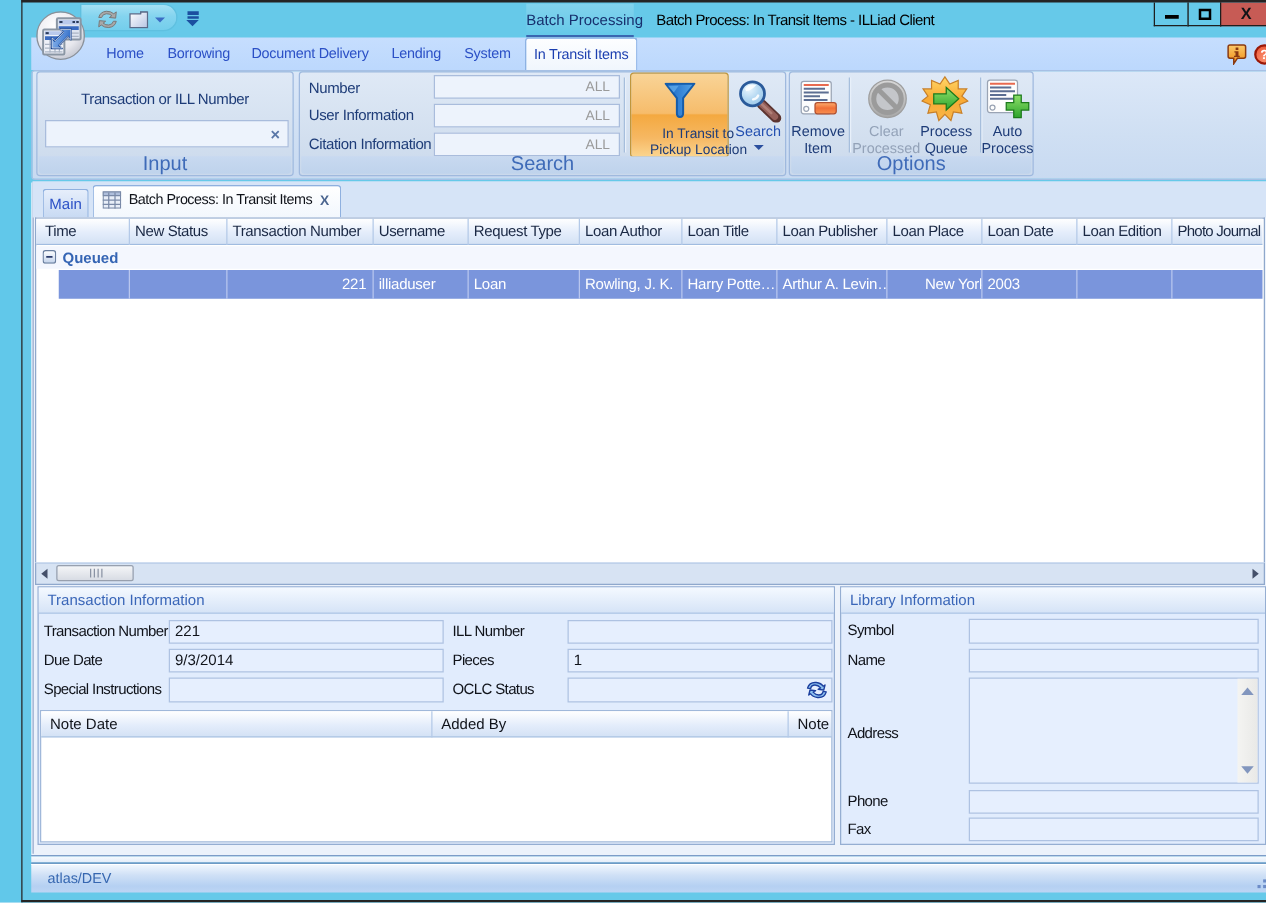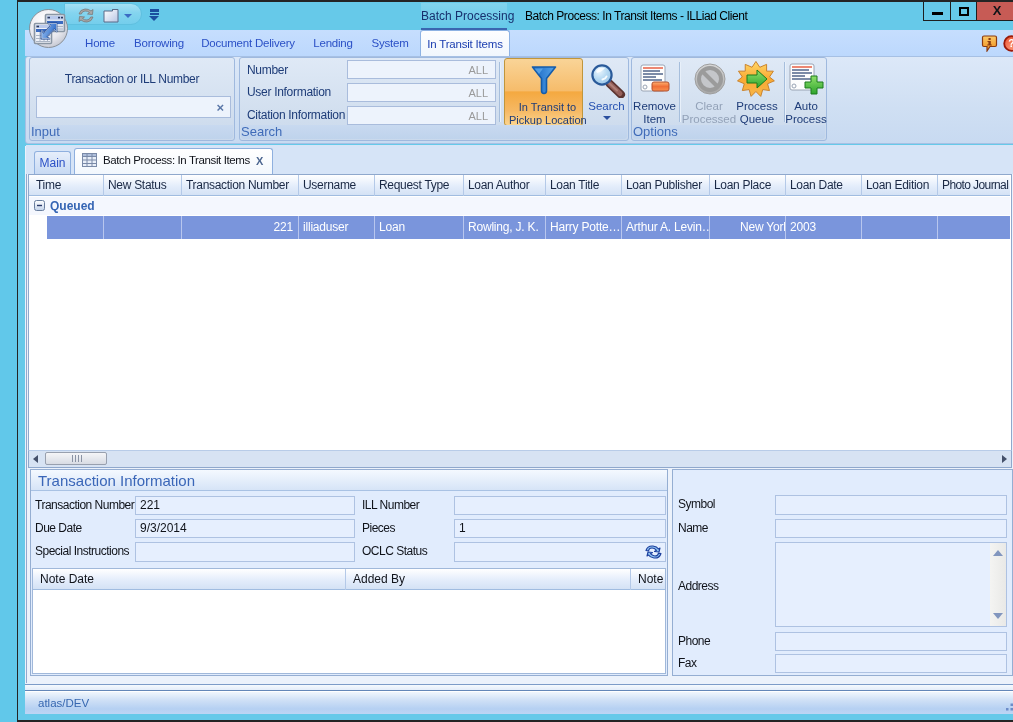--- a/index.html
+++ b/index.html
@@ -40,21 +40,21 @@
 
 
 #ribbon { position:absolute; left:8px; top:56px; width:995px; height:88px;
   background:linear-gradient(#dce8f8,#cfdff3 60%,#c8daf1); border:1px solid #a6c0e4;
   border-radius:3px; }
 .rgroup { position:absolute; top:0px; height:84px;
   background:linear-gradient(#dfe9f6,#d2dfef 65%,#cad9ec);
   border:1px solid #9fb9de; border-radius:3px; }
 .rcap { position:absolute; left:1px; right:1px; bottom:1px; height:14px;
   background:linear-gradient(#c8d9f0,#bfd3ec); border-radius:0 0 3px 3px;
-  color:#3f6bb8; font-size:13px; line-height:14px; }
+  color:#3f6bb8; font-size:16px; text-align:center; line-height:14px; }
 .riblabel { color:#1e3c78; font-size:12px; white-space:nowrap; letter-spacing:-0.3px; }
 .ribinput { position:absolute; background:#edf3fc; border:1px solid #a9bcdc; }
 .allspan { position:absolute; right:7px; top:3px; color:#9a9a9a; font-size:11px; }
 .vsep { position:absolute; top:4px; bottom:18px; width:2px;
   border-left:1px solid #a6bedc; border-right:1px solid #e8f0fa; }
 #intransit { position:absolute; left:264px; top:0px; width:79px; height:68px;
   border:1px solid #c0963c; border-radius:3px;
   background:linear-gradient(#f9d497,#f6bc6b 48%,#f4a940 50%,#f6b863 78%,#fbd48e); }
 #searchbtn { position:absolute; left:347px; top:1px; width:39px; height:67px; }
 .ribbtn { position:absolute; top:1px; height:67px; }
@@ -76,21 +76,21 @@
 .scell { position:absolute; top:0; height:23px; line-height:22px; color:#fff; padding-left:5px;
   border-right:1px solid #b8c6ee; font-size:12px; white-space:nowrap; overflow:hidden; letter-spacing:-0.2px; }
 
 
 #hscroll { position:absolute; left:11px; top:450px; width:984px; height:18px; background:#d7e3f3; border:1px solid #8fa8cc; border-top:1px solid #b8cce8; }
 
 
 .panel { position:absolute; background:#e1ecfd; border:1px solid #95aed2; }
 .phead { position:absolute; left:0; top:0; right:0; height:21px;
   background:linear-gradient(#f4f9ff,#d6e4f7); border-bottom:1px solid #a9c2e4;
-  color:#3a66b8; line-height:21px; padding-left:7px; font-size:15px; }
+  color:#3a66b8; line-height:21px; padding-left:7px; font-size:12px; }
 .fld { position:absolute; background:#e6effe; border:1px solid #aec2e2; color:#10131a;
   line-height:17px; padding-left:4px; font-size:12px; }
 .plab { position:absolute; color:#10131a; font-size:12px; white-space:nowrap; letter-spacing:-0.5px; line-height:19px; }
 
 #maintab { position:absolute; left:8px; top:6px; width:37px; height:23px;
   background:linear-gradient(#e6eefb,#c8daf3); border:1px solid #8fb0df; border-bottom:none;
   border-radius:3px 3px 0 0; color:#2b50c6; text-align:center; line-height:23px; }
 #activetab { position:absolute; left:48px; top:3px; width:199px; height:26px;
   background:linear-gradient(#ffffff,#f2f7fd); border:1px solid #8fb0df; border-bottom:none;
   border-radius:3px 3px 0 0; color:#10131a; }
@@ -265,21 +265,21 @@
           <defs>
               <linearGradient id="fun" x1="0" y1="0" x2="1" y2="0">
             <stop offset="0" stop-color="#1a66c0"></stop>
                 <stop offset="0.45" stop-color="#3381d4"></stop>
                 <stop offset="1" stop-color="#55a4e8"></stop>
           </linearGradient>
             </defs>
           <path d="M1.5 1 L24.5 1 L15.5 12.5 L15.5 24.5 Q15.5 27.5 13 27.5 Q10.5 27.5 10.5 24.5 L10.5 12.5 Z" fill="url(#fun)" stroke="#155caa" stroke-width="1.6" stroke-linejoin="round"></path>
           <path d="M3.5 2.5 L12 2.5 L8 8 Z" fill="#66b0ec" opacity="0.7"></path>
         </svg>
-        <div style="position:absolute; left:4px; width:100%; top:42px; text-align:center; line-height:13px; color:#1e3c78; font-size:11px; white-space:nowrap;">In Transit to<br>Pickup Location</div>
+        <div style="position:absolute; left:15px; width:100%; top:42px; text-align:center; line-height:13px; color:#1e3c78; font-size:11px; white-space:nowrap;">In Transit to<br>Pickup Location</div>
       </div>
 
       <div id="searchbtn">
         <svg width="38" height="38" viewBox="0 0 38 38" style="position:absolute; left:1px; top:1px;">
           <defs>
               <radialGradient id="mag" cx="0.35" cy="0.3" r="0.95">
             <stop offset="0" stop-color="#eaf6fe"></stop>
                 <stop offset="0.45" stop-color="#b4d8f2"></stop>
                 <stop offset="1" stop-color="#92c0e4"></stop>
           </radialGradient>
@@ -458,20 +458,21 @@
     </div>
     <div id="notegrid">
       <div id="notehead">
         <div class="ncol" style="left:0px; width:313px;">Note Date</div>
         <div class="ncol" style="left:313px; width:285px;">Added By</div>
         <div class="ncol" style="left:598px; width:35px; border-right:none;">Note</div>
       </div>
     </div>
   </div>
   <div class="panel" id="panelR" style="left:655px; top:469px; width:341px; height:207px;">
+    <div class="phead">Library Information</div>
     <div class="plab" style="left:5px; top:25px;">Symbol</div>
     <div class="fld" style="left:102px; top:25px; width:232px; height:20px;"></div>
     <div class="plab" style="left:5px; top:49px;">Name</div>
     <div class="fld" style="left:102px; top:49px; width:232px; height:19px;"></div>
     <div class="plab" style="left:5px; top:107px;">Address</div>
     <div class="fld" style="left:102px; top:72px; width:232px; height:85px;">
       <div class="vtrack">
         <div class="sarrow" style="left:3px; top:7px; border-bottom:6px solid #8296be; border-left:5px solid transparent; border-right:5px solid transparent;"></div>
         <div class="sarrow" style="left:3px; bottom:7px; border-top:6px solid #8296be; border-left:5px solid transparent; border-right:5px solid transparent;"></div>
       </div>

